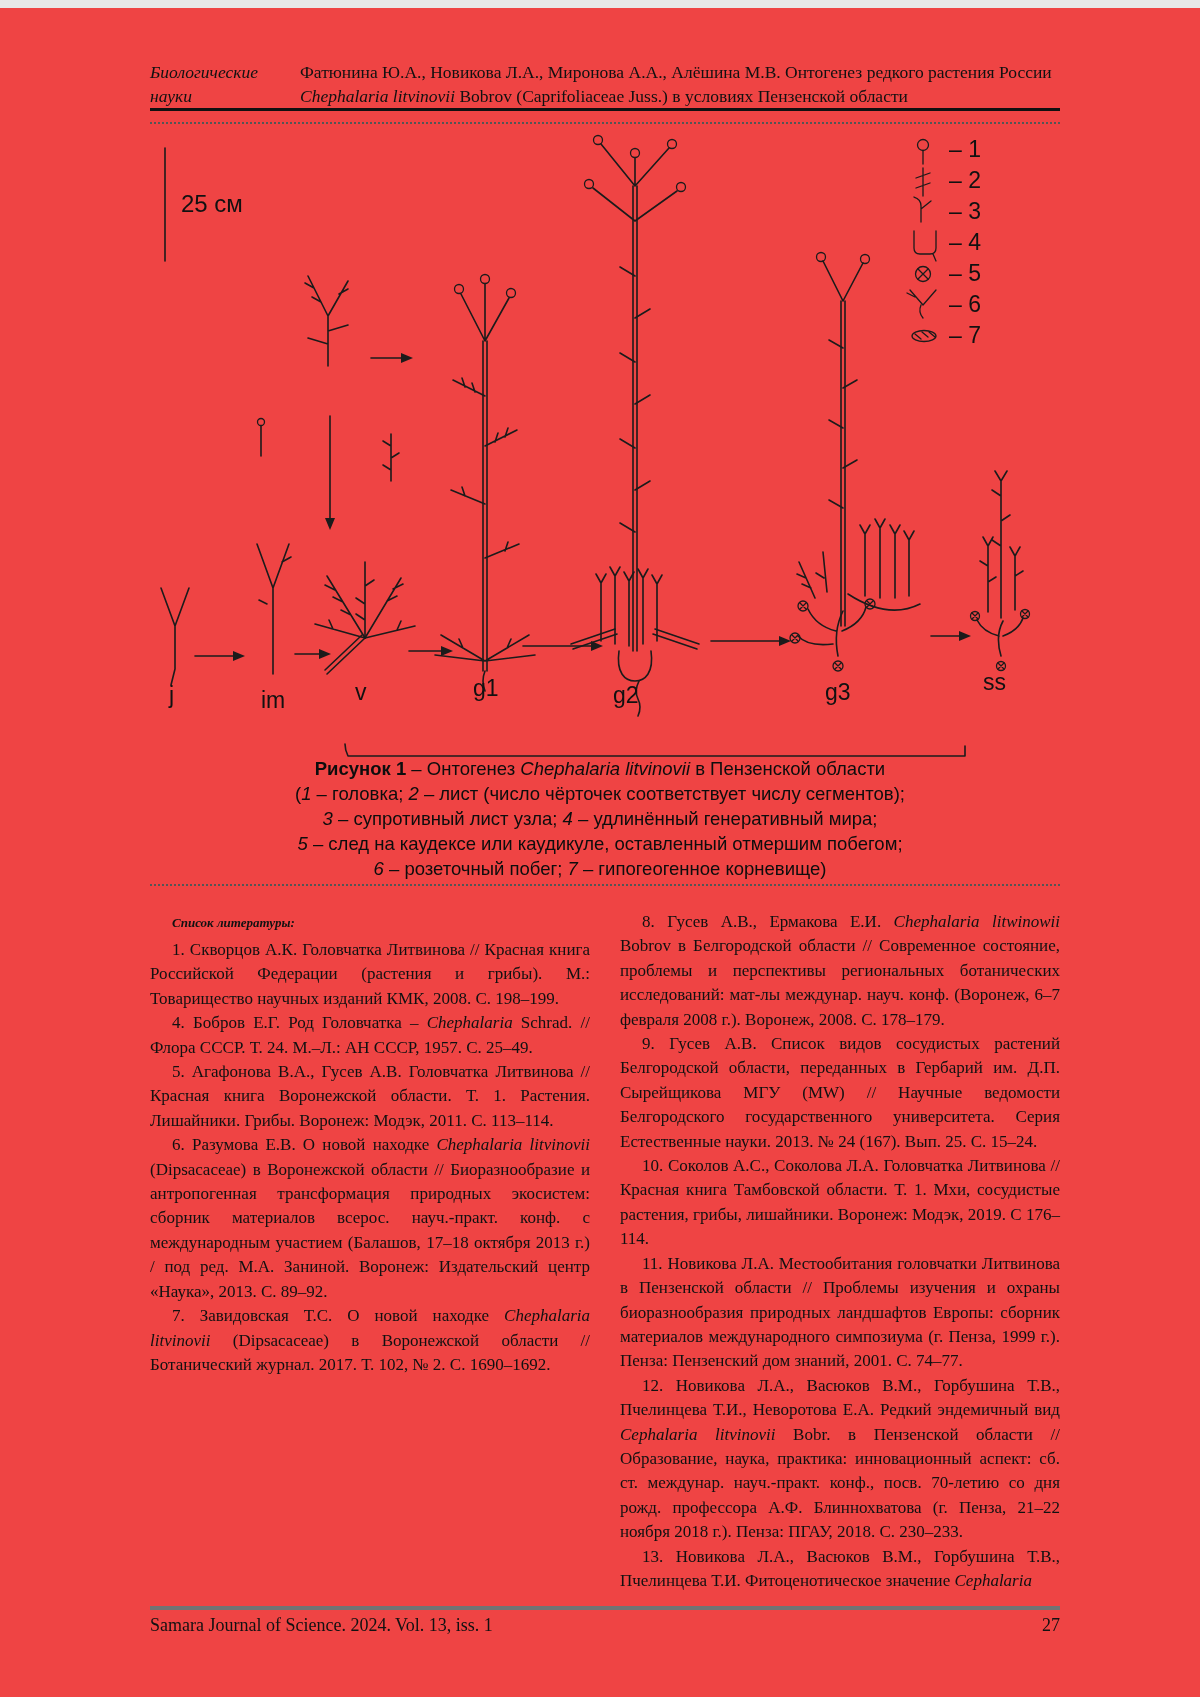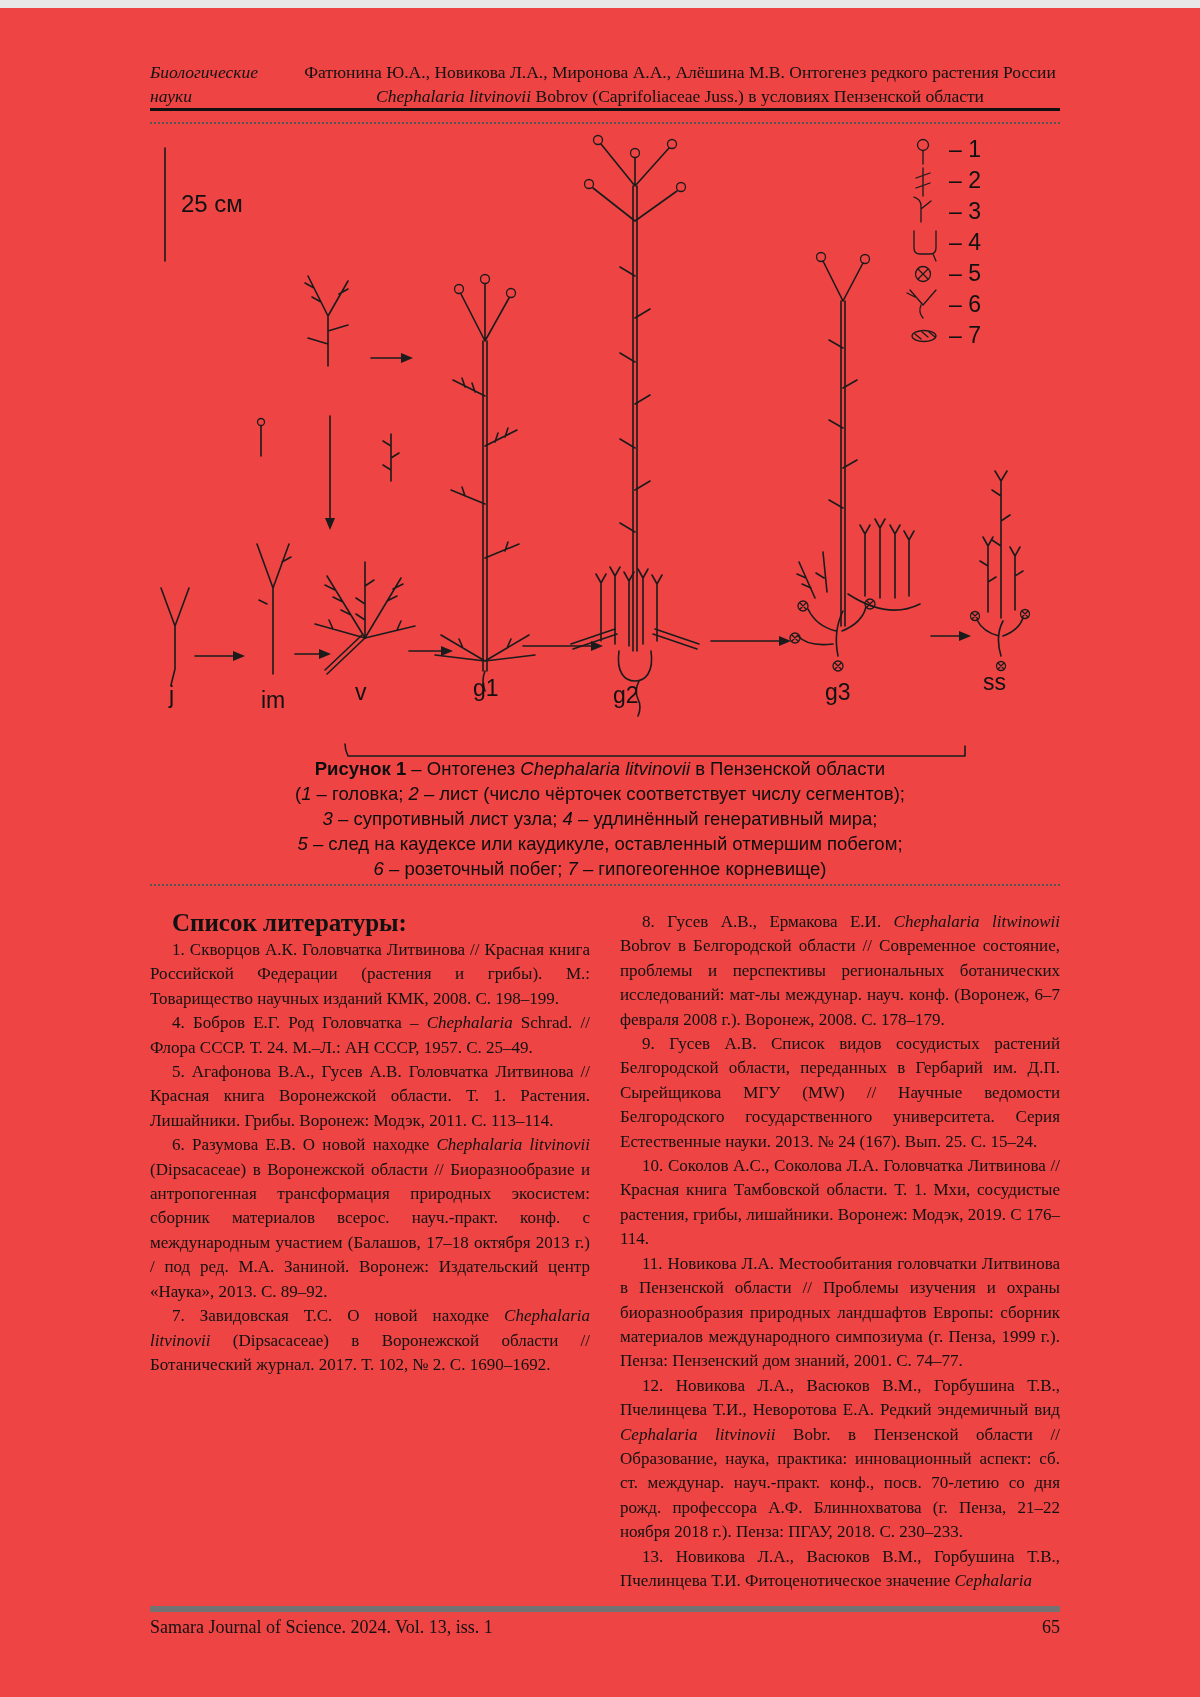--- a/index.html
+++ b/index.html
@@ -4,35 +4,35 @@
 <style>
   html,body{margin:0;padding:0;background:#e8e8e8;}
   .page{
     position:relative;width:1200px;height:1697px;background:#ef4444;
     margin:8px auto;overflow:hidden;
     font-family:"Liberation Serif", serif;color:#111;
   }
   
   .page-header{position:absolute;top:52px;left:150px;width:910px;display:flex;}
   .rubric{font-style:italic;font-size:17.5px;line-height:24px;width:150px;flex:0 0 auto;}
-  .running-title{flex:1;text-align:center;font-size:17.5px;line-height:24px;}
+  .running-title{flex:1;text-align:left;font-size:17.5px;line-height:24px;}
   .rule-solid{position:absolute;top:100px;left:150px;width:910px;height:3px;background:#101010;}
   .rule-dotted{position:absolute;left:150px;width:910px;border-top:2px dotted #555;}
   
   .figure{position:absolute;top:118px;left:143px;width:915px;height:635px;margin:0;}
   .figure svg{display:block;}
   .caption{position:absolute;top:748px;left:190px;width:820px;text-align:center;
     font-family:Liberation Sans, sans-serif;font-size:18.5px;line-height:25px;color:#0d0d0d;}
   
   .refs{position:absolute;top:902px;left:150px;width:910px;display:flex;gap:30px;}
   .refs .col{width:440px;}
-  .refs h3{margin:0 0 2px 0;font-size:25px;line-height:26px;text-indent:22px;}
+  .refs h3{margin:0 0 2px 0;font-size:13px;line-height:26px;text-indent:22px;font-style:italic;}
   .refs p.ref{margin:0;font-size:17px;line-height:24.4px;text-align:justify;text-indent:22px;}
   
-  .page-footer{position:absolute;top:1598px;left:150px;width:910px;border-top:6px solid #737373;
+  .page-footer{position:absolute;top:1598px;left:150px;width:910px;border-top:4px solid #737373;
     display:flex;justify-content:space-between;font-size:18px;line-height:26px;padding-top:2px;}
   svg .ink{stroke:#1b1b1b;stroke-width:1.6;fill:none;stroke-linecap:round;stroke-linejoin:round;}
   svg .thin{stroke-width:1.3;}
   svg text{font-family:"Liberation Sans", sans-serif;fill:#111;}
 </style>
 </head>
 <body>
 
 <div class="page">
 
@@ -269,16 +269,16 @@
       <p class="ref"><span>9. Гусев А.В. Список видов сосудистых растений Белгородской области, переданных в Гербарий им. Д.П. Сырейщикова МГУ (MW) // Научные ведомости Белгородского государственного университета. Серия Естественные науки. 2013. № 24 (167). Вып. 25. С. 15–24.</span></p>
       <p class="ref"><span>10. Соколов А.С., Соколова Л.А. Головчатка Литвинова // Красная книга Тамбовской области. Т. 1. Мхи, сосудистые растения, грибы, лишайники. Воронеж: Модэк, 2019. С 176–114.</span></p>
       <p class="ref"><span>11. Новикова Л.А. Местообитания головчатки Литвинова в Пензенской области // Проблемы изучения и охраны биоразнообразия природных ландшафтов Европы: сборник материалов международного симпозиума (г. Пенза, 1999 г.). Пенза: Пензенский дом знаний, 2001. С. 74–77.</span></p>
       <p class="ref"><span>12. Новикова Л.А., Васюков В.М., Горбушина Т.В., Пчелинцева Т.И., Неворотова Е.А. Редкий эндемичный вид </span><span style="font-style: italic;">Cephalaria litvinovii</span><span> Bobr. в Пензенской области // Образование, наука, практика: инновационный аспект: сб. ст. междунар. науч.-практ. конф., посв. 70-летию со дня рожд. профессора А.Ф. Блиннохватова (г. Пенза, 21–22 ноября 2018 г.). Пенза: ПГАУ, 2018. С. 230–233.</span></p>
       <p class="ref"><span>13. Новикова Л.А., Васюков В.М., Горбушина Т.В., Пчелинцева Т.И. Фитоценотическое значение </span><span style="font-style: italic;">Cephalaria</span></p>
     </div>
   </section>
 
   <footer class="page-footer">
     <span>Samara Journal of Science. 2024. Vol. 13, iss. 1</span>
-    <span>65</span>
+    <span>27</span>
   </footer>
 
 </div>
 
 </body></html>

